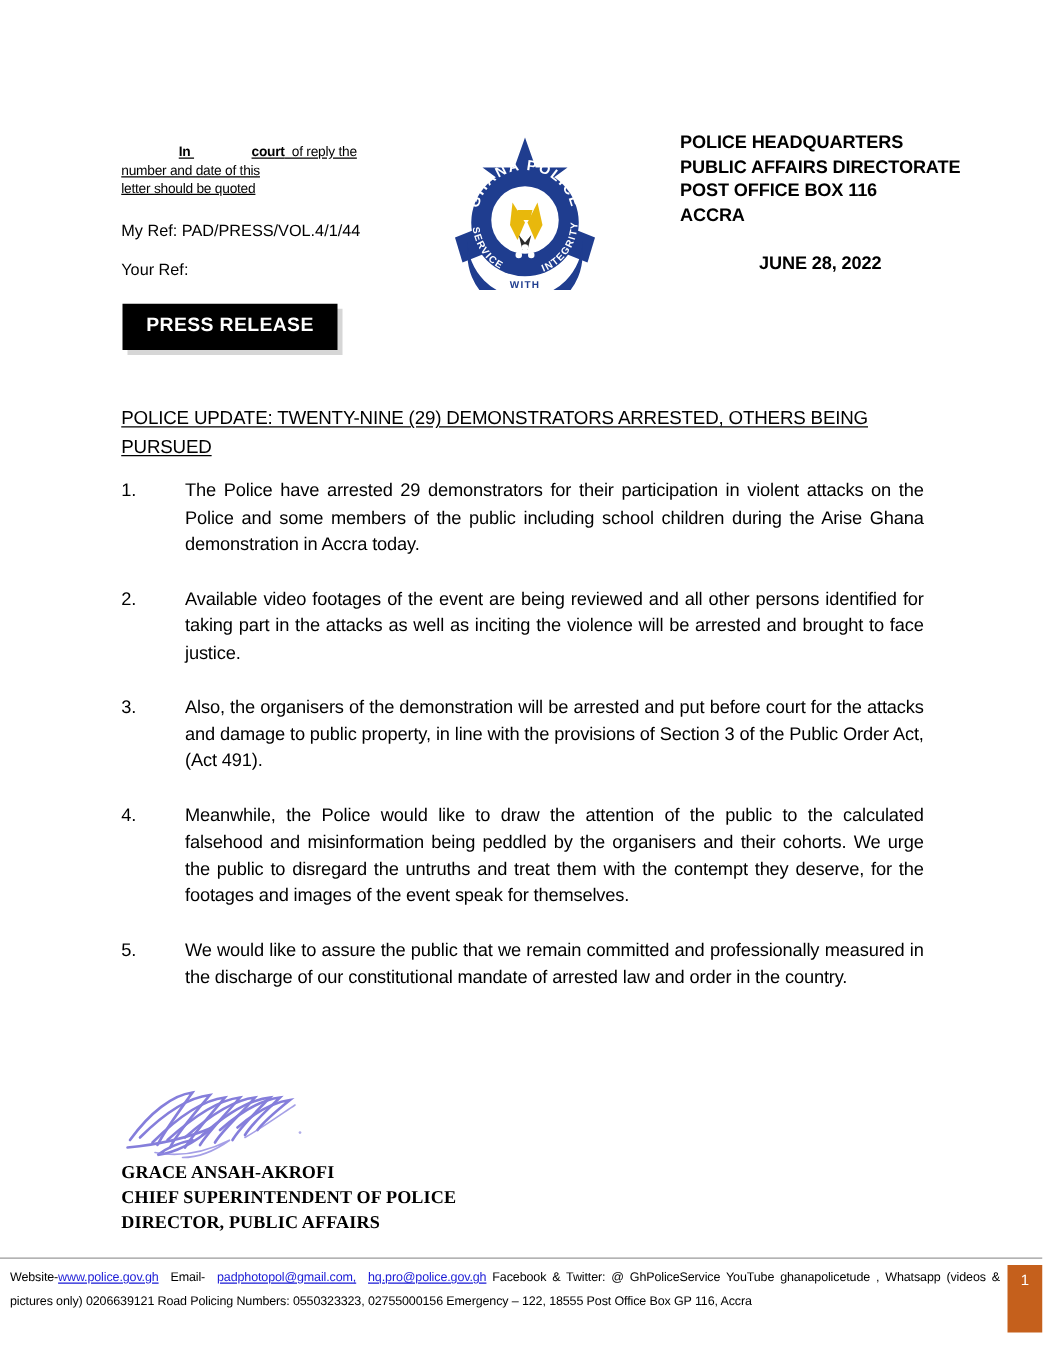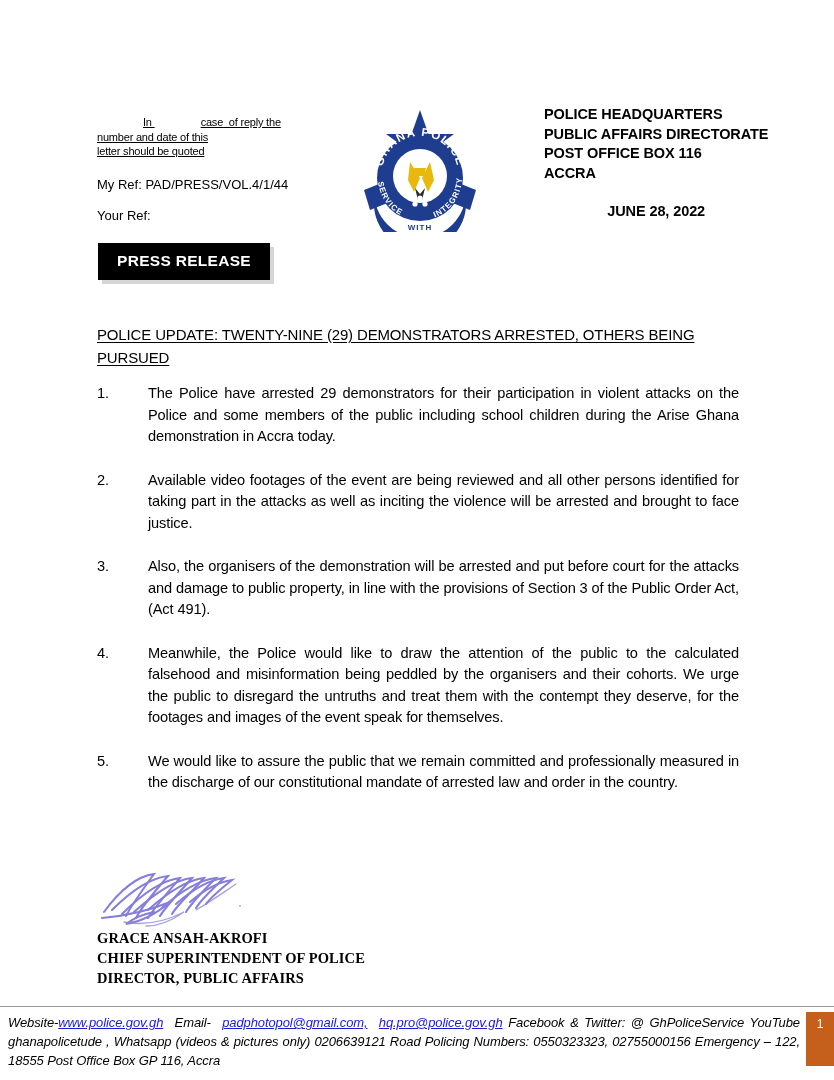--- a/index.html
+++ b/index.html
@@ -39,21 +39,21 @@
   }
   .quote-note {
     font-size: 11px;
     line-height: 14.5px;
     letter-spacing: -0.2px;
   }
   .quote-note div {
     text-decoration: underline;
     white-space: nowrap;
   }
-  .quote-note .b { font-weight: normal; padding-left: 46px; }
+  .quote-note .b { font-weight: bold; padding-left: 46px; }
 
   .myref {
     margin-top: 17px;
     font-size: 13px;
     line-height: 18px;
     white-space: nowrap;
   }
   .yourref {
     margin-top: 13px;
     font-size: 13px;
@@ -178,22 +178,21 @@
     top: 1006px;
     width: 834px;
     height: 1px;
     background: #9a9a9a;
   }
   .footer {
     position: absolute;
     left: 8px;
     top: 1013px;
     width: 792px;
-    font-style: italic;
-    font-size: 13px;
+    font-size: 10px;
     line-height: 19px;
     text-align: justify;
     text-justify: inter-word;
     letter-spacing: -0.1px;
   }
   .footer a,
   .footer .link {
     color: #1a1ad6;
     text-decoration: underline;
   }
@@ -215,21 +214,21 @@
 </style>
 </head>
 <body>
 
 <div class="page">
 
   <div class="header">
 
     <div class="ref-block">
       <div class="quote-note">
-        <div><span class="b">In </span><span class="b">case</span><span>&nbsp; of reply the</span></div>
+        <div><span class="b">In </span><span class="b">court</span><span>&nbsp; of reply the</span></div>
         <div>number and date of this</div>
         <div>letter  should  be quoted</div>
       </div>
       <div class="myref">My Ref: PAD/PRESS/VOL.4/1/44</div>
       <div class="yourref">Your Ref:</div>
     </div>
 
     <div class="logo">
       <svg width="116" height="126" viewBox="0 0 116 126" xmlns="http://www.w3.org/2000/svg">
         <defs>

